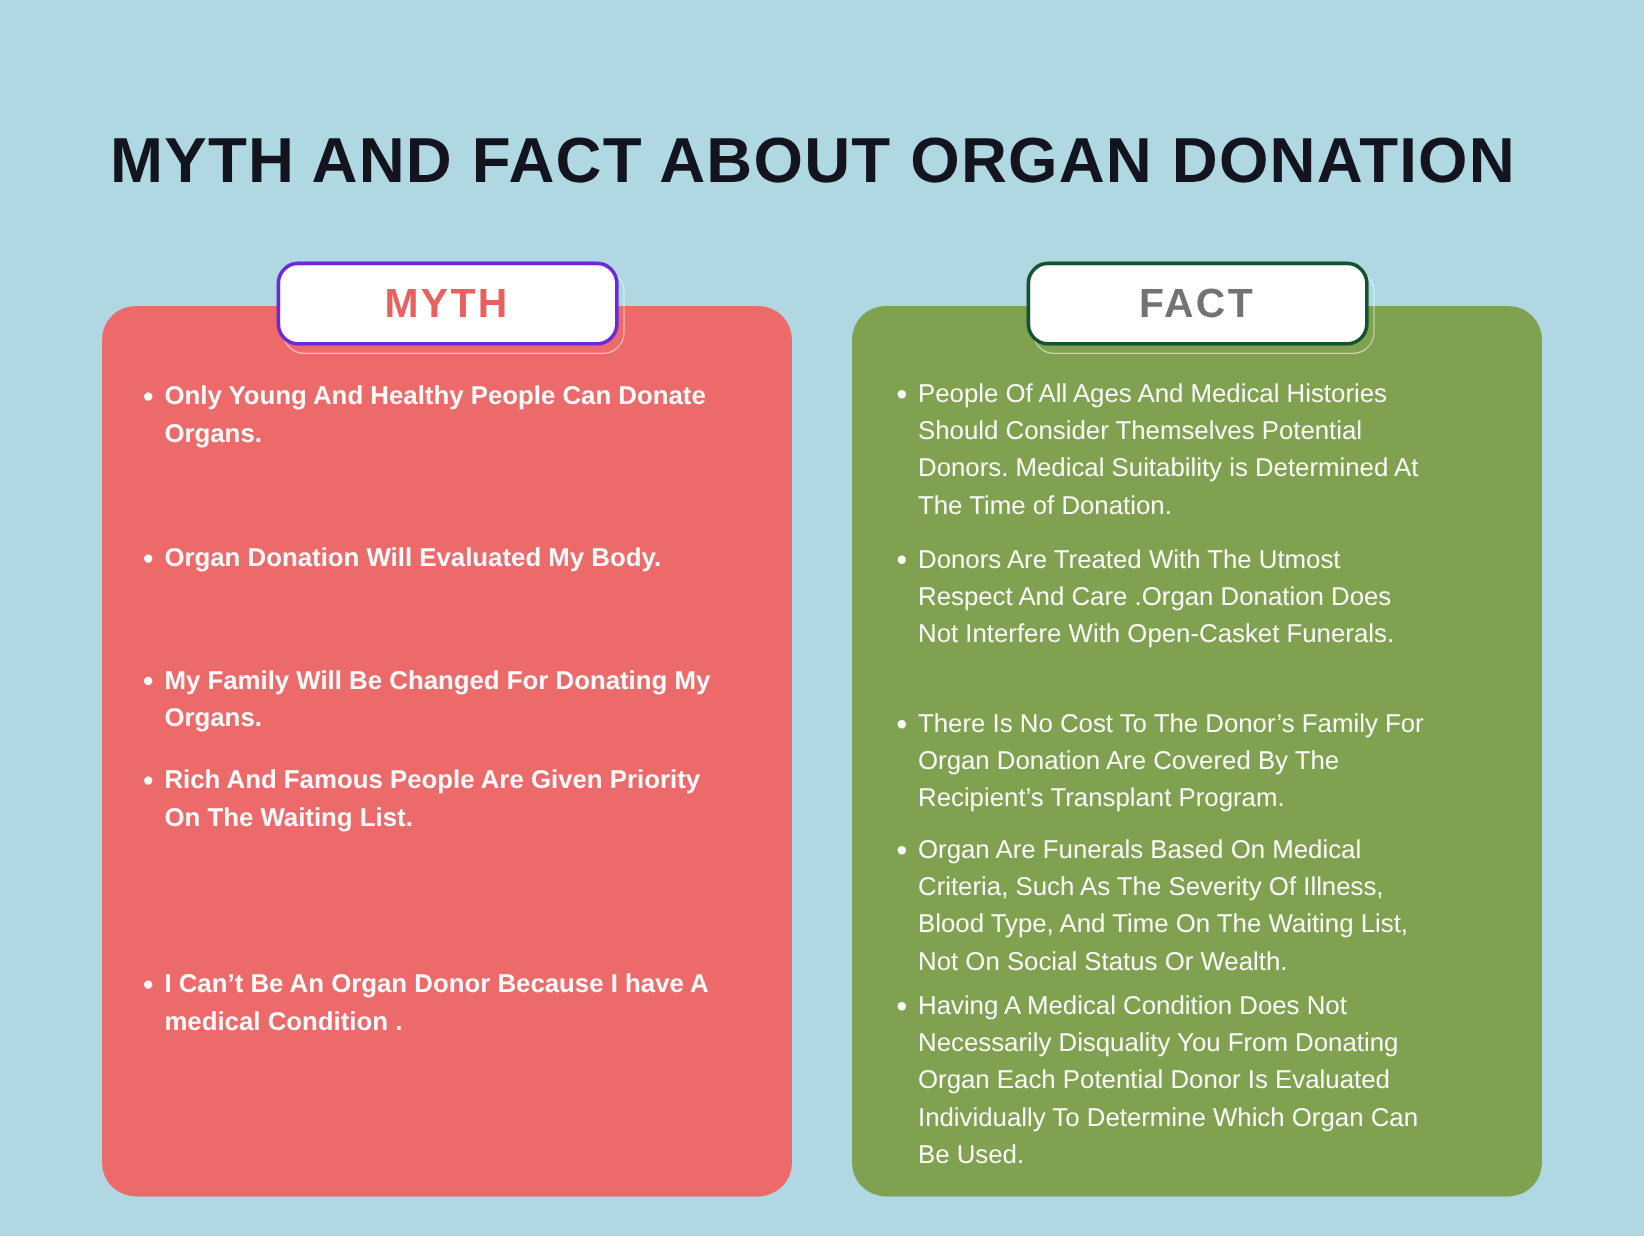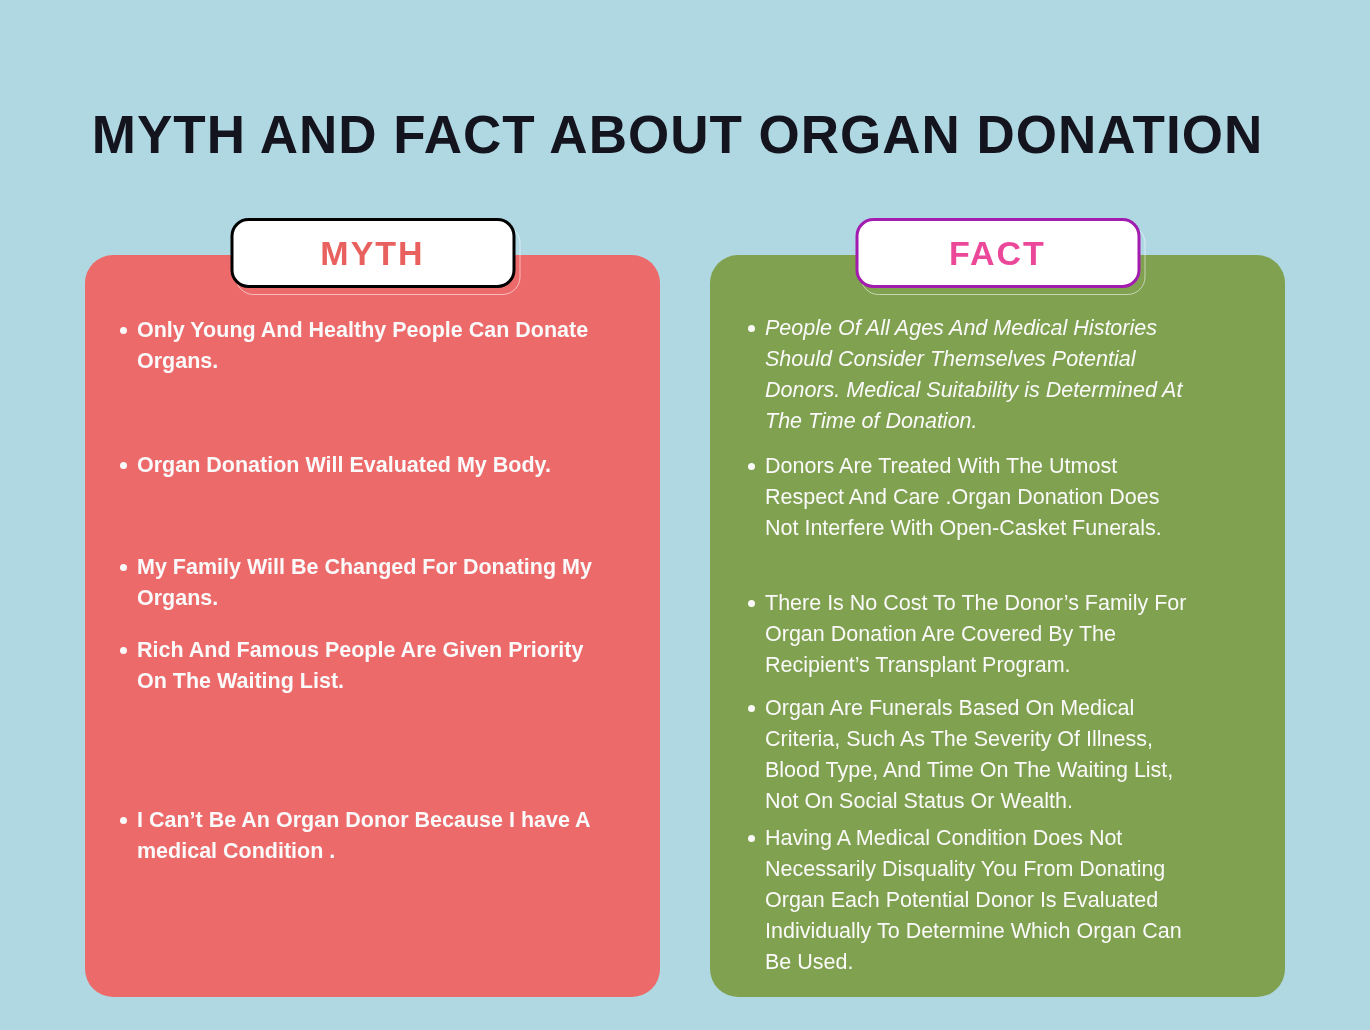--- a/index.html
+++ b/index.html
@@ -51,22 +51,22 @@
     font-size: 34px;
     font-weight: bold;
     letter-spacing: 2px;
   }
   .badge-echo {
     transform: translateX(-50%) translate(5px, 7px);
     border: 1.6px solid rgba(255, 255, 255, 0.55);
     background: transparent;
     z-index: 1;
   }
-  .card.myth .badge { border: 3px solid #000000; color: #e9615f; }
-  .card.fact .badge { border: 3px solid #a21caf; color: #ec4899; }
+  .card.myth .badge { border: 3px solid #6d28d9; color: #e9615f; }
+  .card.fact .badge { border: 3px solid #14532d; color: #737373; }
 
   .item-list {
     list-style: none;
     position: relative;
     z-index: 0;
   }
   .card.myth .item-list { padding: 0 35px 0 35px; font-weight: bold; }
   .card.fact .item-list { padding: 0 30px 0 38px; }
 
   .item {
@@ -88,21 +88,21 @@
   }
   .item-text { white-space: pre-line; }
 
   
   .card.myth .item:nth-child(1) { margin-top: 60px; }
   .card.myth .item:nth-child(2) { margin-top: 73px; }
   .card.myth .item:nth-child(3) { margin-top: 71px; }
   .card.myth .item:nth-child(4) { margin-top: 21px; }
   .card.myth .item:nth-child(5) { margin-top: 108px; }
 
-  .card.fact .item:nth-child(1) { margin-top: 58px; font-style: italic; }
+  .card.fact .item:nth-child(1) { margin-top: 58px; }
   .card.fact .item:nth-child(2) { margin-top: 14px; }
   .card.fact .item:nth-child(3) { margin-top: 44px; }
   .card.fact .item:nth-child(4) { margin-top: 12px; }
   .card.fact .item:nth-child(5) { margin-top: 6px; }
 </style>
 </head>
 <body>
 
 <h1 class="page-title">MYTH AND FACT ABOUT ORGAN DONATION</h1>
 

